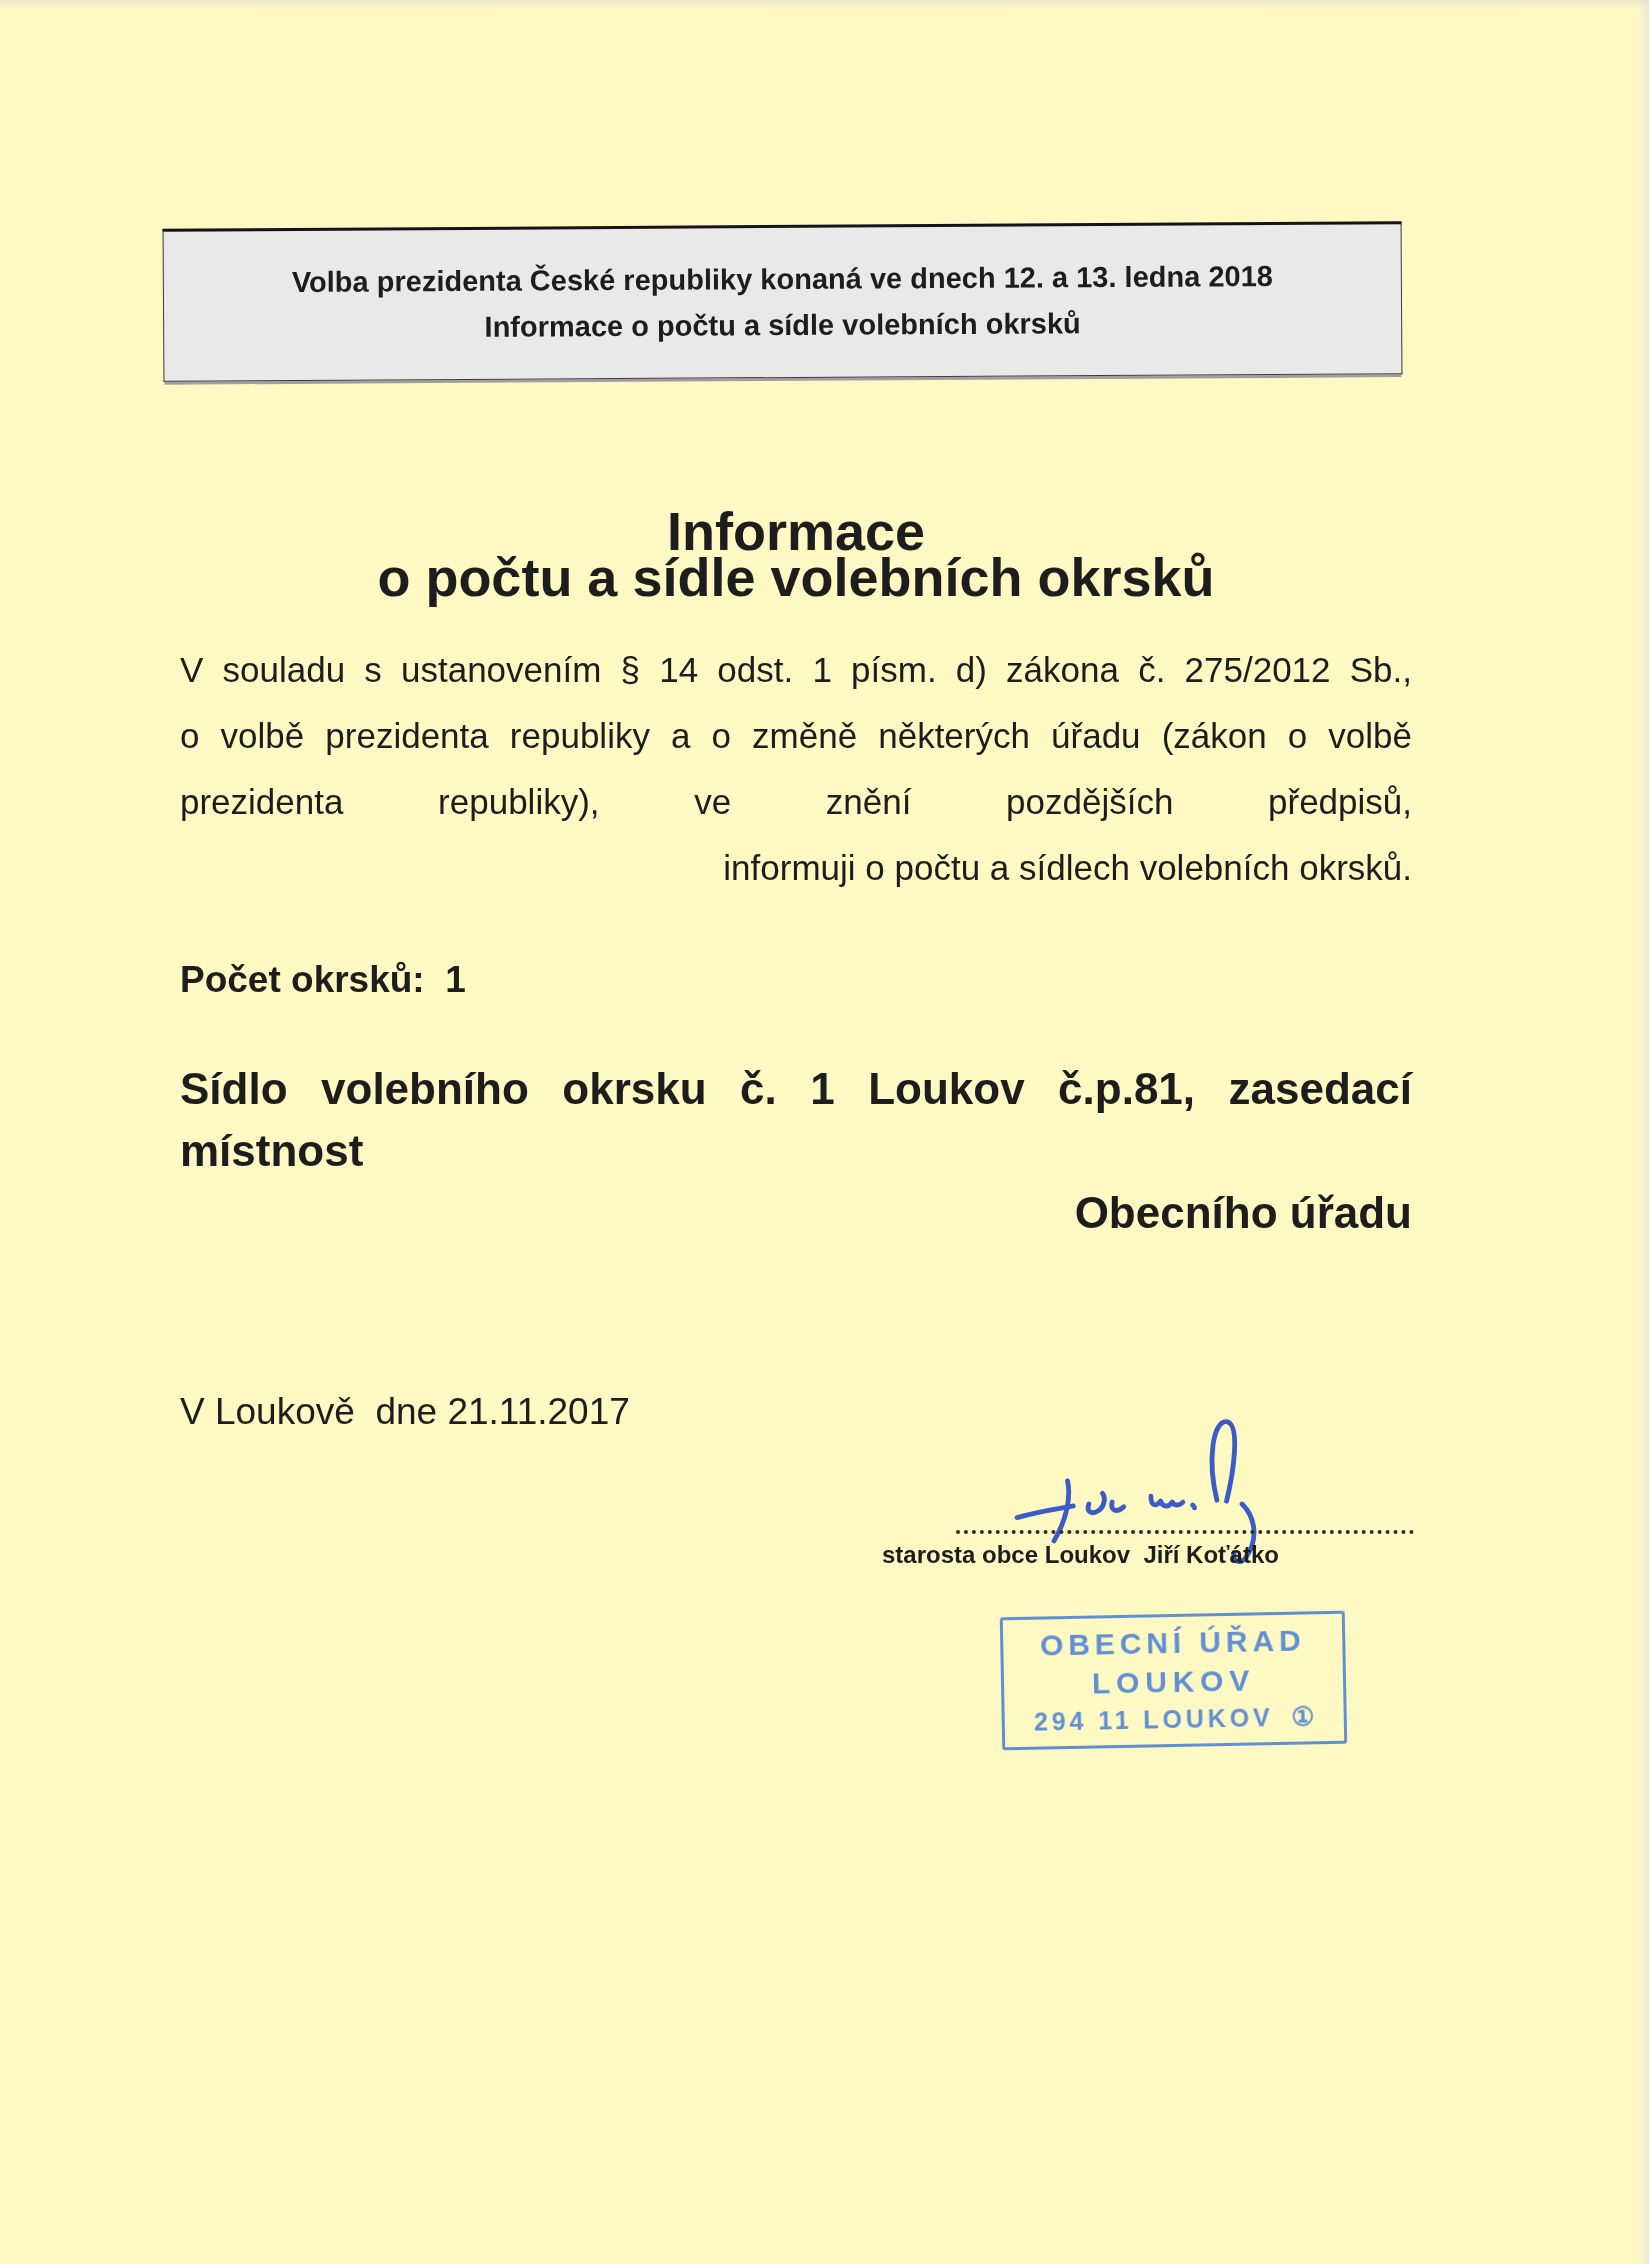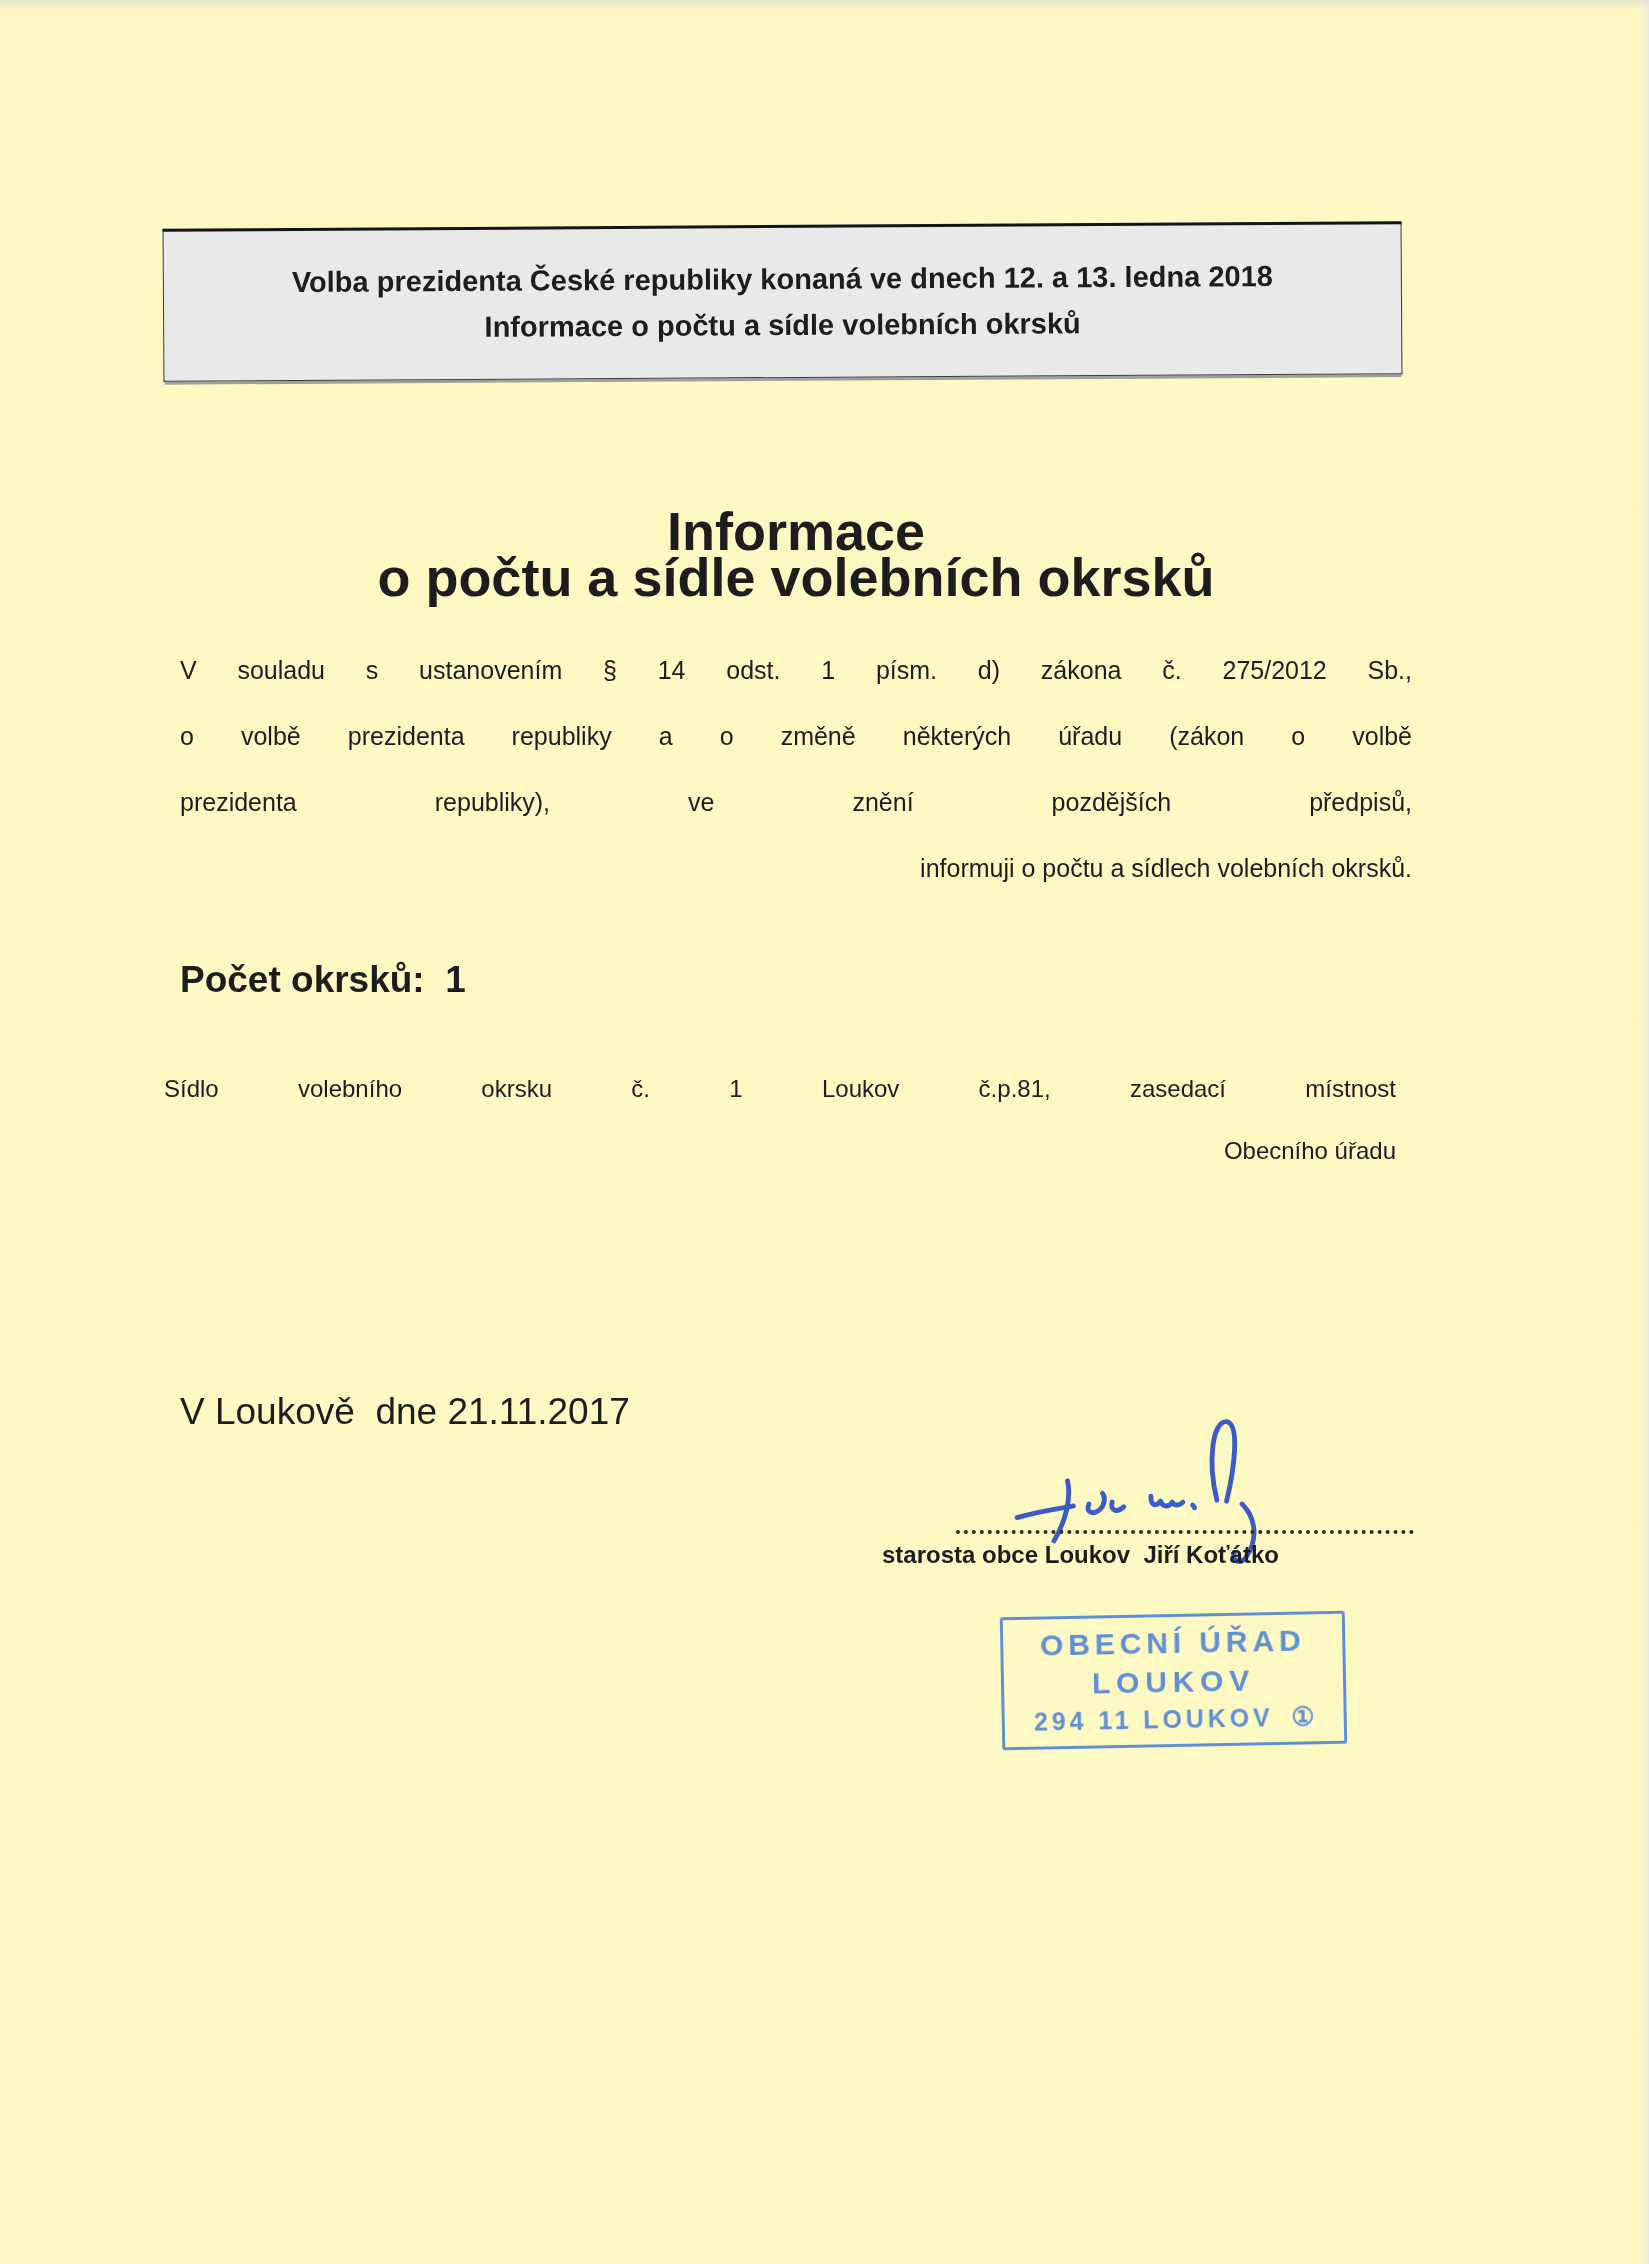--- a/index.html
+++ b/index.html
@@ -33,32 +33,32 @@
     text-align:center;
     transform:rotate(-0.35deg);
   }
   .hb-line{font-weight:bold;font-size:29px;line-height:31px;}
 
   .doc-title{
     position:absolute;left:180px;top:508px;width:1232px;
     text-align:center;font-weight:bold;font-size:54px;line-height:46px;
   }
 
-  .body-par{position:absolute;left:180px;top:637px;width:1232px;font-size:25px;line-height:66px;}
+  .body-par{position:absolute;left:180px;top:637px;width:1232px;font-size:35px;line-height:66px;}
   .jline{text-align:justify;text-align-last:justify;}
   .plainline{text-align:right;}
 
   .count-line{
     position:absolute;left:180px;top:959px;width:1232px;
     font-weight:bold;font-size:37px;line-height:41px;white-space:pre-wrap;
   }
 
   .seat-block{
-    position:absolute;left:164px;top:1058px;width:1232px;
-    font-weight:normal;font-size:24px;line-height:62px;
+    position:absolute;left:180px;top:1058px;width:1232px;
+    font-weight:bold;font-size:44px;line-height:62px;
   }
 
   .date-line{
     position:absolute;left:180px;top:1390px;font-size:37px;line-height:43px;white-space:pre-wrap;
   }
 
   .signature-svg{
     position:absolute;left:1009px;top:1409px;width:311px;height:160px;
     color:var(--signature-blue,#3b5bc7);
     pointer-events:none;

